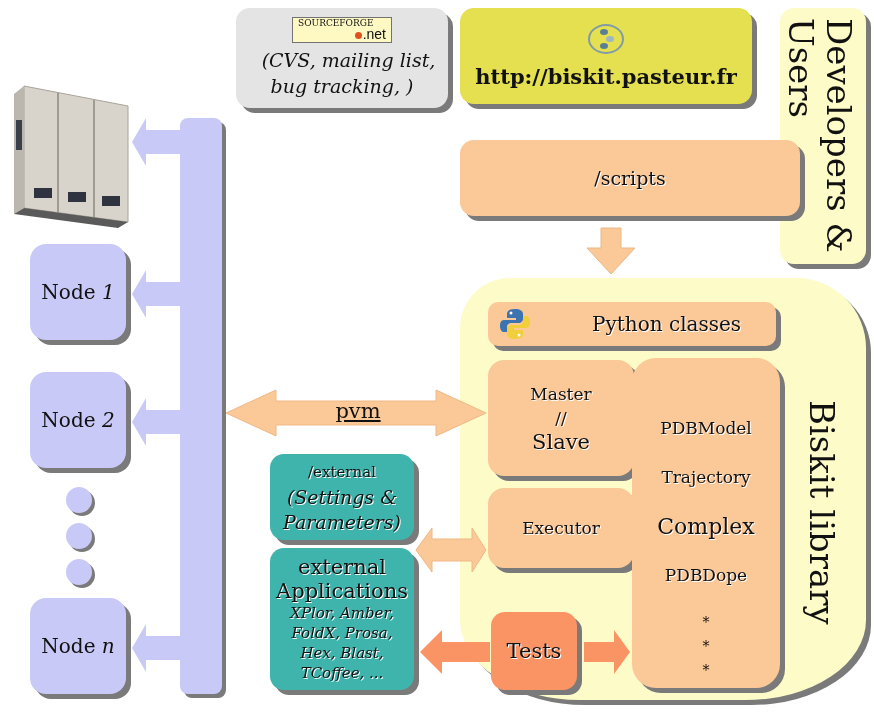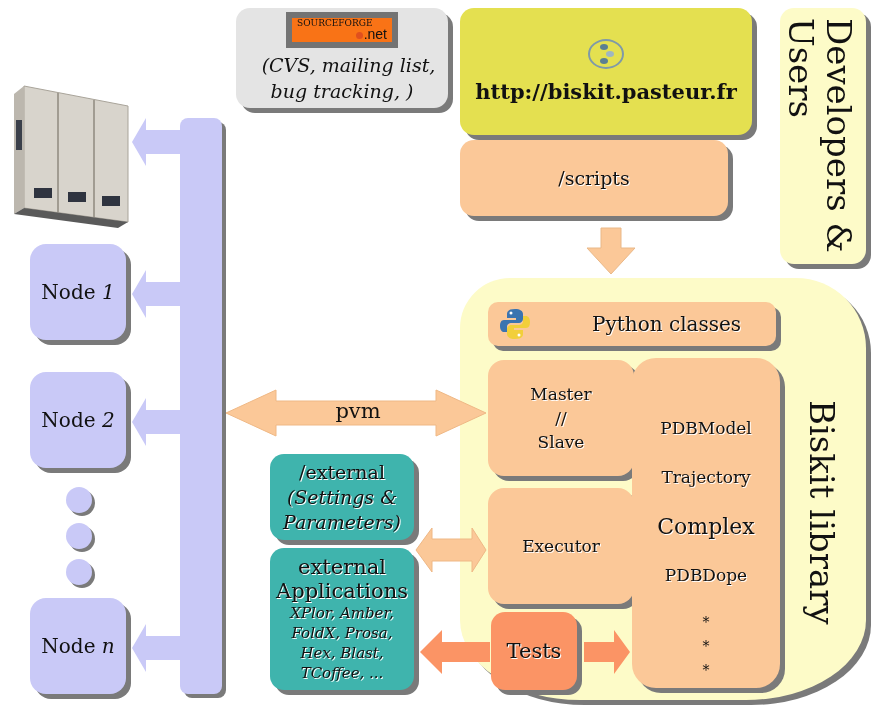--- a/index.html
+++ b/index.html
@@ -20,47 +20,47 @@
     .cream { background: #fdfbc8; }
     .yellow { background: #e4e050; }
     .grey { background: #e4e4e4; }
     .it { font-style: italic; }
     svg { position: absolute; overflow: visible; }
   </style>
 </head>
 <body>
 
 <div class="box grey" style="left:236px; top:8px; width:212px; height:100px; border-radius:14px;">
-  <div style="background:#f97316; border:6px solid #737373; padding:1px 5px; line-height:1; margin-bottom:4px; width:112px; text-align:right;">
+  <div style="background:#fef9c3; border:1px solid #737373; padding:1px 5px; line-height:1; margin-bottom:4px; width:100px; text-align:right;">
     <div style="font-size:9px; letter-spacing:0px; text-align:left;">SOURCEFORGE</div>
     <div style="font-family:'Liberation Sans',sans-serif; font-size:14px; margin-top:-1px;">
       <span style="display:inline-block; width:7px; height:7px; border-radius:50%; background:#e0501e; margin-right:1px;"></span><span>.net</span>
     </div>
   </div>
   <div class="it" style="font-size:19px; line-height:26px;margin-left:13px;">(CVS, mailing list,</div>
   <div class="it" style="font-size:19px; line-height:26px;">bug tracking, )</div>
 </div>
 
-<div class="box yellow" style="left:460px; top:8px; width:292px; height:127px; border-radius:14px;">
+<div class="box yellow" style="left:460px; top:8px; width:292px; height:96px; border-radius:14px;">
   <span style="position:relative; display:block; width:36px; height:30px; border:2px solid #7f9aa8; border-radius:50%; margin-bottom:10px;">
     <span style="position:absolute; left:10px; top:3px; width:8px; height:6px; border-radius:50%; background:#5b7f92;"></span>
     <span style="position:absolute; left:16px; top:10px; width:8px; height:6px; border-radius:50%; background:#9fb6c2;"></span>
     <span style="position:absolute; left:10px; top:17px; width:8px; height:6px; border-radius:50%; background:#5b7f92;"></span>
   </span>
   <div style="font-weight:bold; font-size:21px;">http://biskit.pasteur.fr</div>
 </div>
 
 <div class="box cream" style="left:780px; top:8px; width:86px; height:256px; border-radius:14px;">
   <div style="writing-mode:vertical-rl; font-size:34px; line-height:38px; text-align:left; height:236px; margin-left:-6px;">
     <div>Developers &amp;</div>
     <div>Users</div>
   </div>
 </div>
 
-<div class="box peach" style="left:460px; top:140px; width:268px; height:76px; border-radius:14px;">
+<div class="box peach" style="left:460px; top:140px; width:340px; height:76px; border-radius:14px;">
   <div class="txt-shadow" style="font-size:19px;">/scripts</div>
 </div>
 
 <svg style="left:587px; top:228px;" width="50" height="50">
   <polygon points="14,0 34,0 34,20 48,20 24,46 0,20 14,20" fill="#fbc898" stroke="#e9b888" stroke-width="1"></polygon>
 </svg>
 
 <div class="abs cream" style="left:460px; top:278px; width:406px; height:422px; border-radius:50px 70px 120px 120px / 50px 70px 80px 80px; box-shadow:5px 5px 0 #7a7a7a;">
 </div>
 
@@ -70,24 +70,24 @@
     <path d="M15 31 C22 31 23 28 23 26 L23 22 L14 22 L14 20 L26 20 C29 20 30 17 30 14 C30 10 28 8 26 8 L23 8 L23 13 C23 16 21 17 18 17 L11 17 C9 17 7 19 7 21 L7 26 C7 29 10 31 15 31 Z" fill="#f2cf3a"></path>
     <circle cx="11" cy="5" r="1.5" fill="#fff"></circle>
     <circle cx="19" cy="27" r="1.5" fill="#fff"></circle>
   </svg>
   <span class="txt-shadow" style="font-size:20px; margin-left:20px;">Python classes</span>
 </div>
 
 <div class="box peach" style="left:488px; top:360px; width:146px; height:116px; border-radius:16px;">
   <div class="txt-shadow" style="font-size:17px; line-height:24px;">Master</div>
   <div class="txt-shadow" style="font-size:17px; line-height:24px;">//</div>
-  <div class="txt-shadow" style="font-size:17px; line-height:24px;">Slave</div>
+  <div class="txt-shadow" style="font-size:21px; line-height:24px;">Slave</div>
 </div>
 
-<div class="box peach" style="left:488px; top:488px; width:146px; height:116px; border-radius:16px;">
+<div class="box peach" style="left:488px; top:488px; width:146px; height:80px; border-radius:16px;">
   <div class="txt-shadow" style="font-size:17px;">Executor</div>
 </div>
 
 <div class="box" style="left:491px; top:612px; width:86px; height:78px; background:#fb9465; border-radius:14px;">
   <div class="txt-shadow" style="font-size:21px;">Tests</div>
 </div>
 
 <svg style="left:584px; top:630px;" width="50" height="46">
   <polygon points="0,12 30,12 30,0 46,22 30,44 30,32 0,32" fill="#fb9465"></polygon>
 </svg>
@@ -145,24 +145,24 @@
 <div class="abs lav" style="left:66px; top:559px; width:26px; height:26px; border-radius:50%; box-shadow:3px 3px 0 #7a7a7a;"></div>
 
 <div class="box lav" style="left:30px; top:598px; width:96px; height:96px; flex-direction:row; border-radius:16px;">
   <span style="font-size:20px; white-space:pre;">Node </span>
     <span class="it" style="font-size:20px;">n</span>
 </div>
 
 <svg style="left:226px; top:390px;" width="262" height="48">
   <polygon points="0,23 50,0 50,11 210,11 210,0 260,23 210,46 210,35 50,35 50,46" fill="#fbc898" stroke="#efb885" stroke-width="1"></polygon>
 </svg>
-<div class="abs" style="left:326px; top:399px; width:64px; text-align:center; font-size:21px;">pvm</div>
+<div class="abs" style="left:326px; top:399px; width:64px; text-align:center; font-size:21px;text-decoration:underline;">pvm</div>
 
 <div class="box teal" style="left:270px; top:454px; width:144px; height:86px; border-radius:14px;">
-  <div class="txt-shadow" style="font-size:19px; line-height:25px;">/external</div>
+  <div class="txt-shadow" style="font-size:15px; line-height:25px;">/external</div>
   <div class="it txt-shadow" style="font-size:19px; line-height:25px;">(Settings &amp;</div>
   <div class="it txt-shadow" style="font-size:19px; line-height:25px;">Parameters)</div>
 </div>
 
 <div class="box teal" style="left:270px; top:548px; width:144px; height:142px; border-radius:14px;">
   <div class="txt-shadow" style="font-size:21px; line-height:24px;">external</div>
   <div class="txt-shadow" style="font-size:21px; line-height:24px;">Applications</div>
   <div class="it txt-shadow" style="font-size:15px; line-height:20px;">XPlor, Amber,</div>
   <div class="it txt-shadow" style="font-size:15px; line-height:20px;">FoldX, Prosa,</div>
   <div class="it txt-shadow" style="font-size:15px; line-height:20px;">Hex, Blast,</div>

